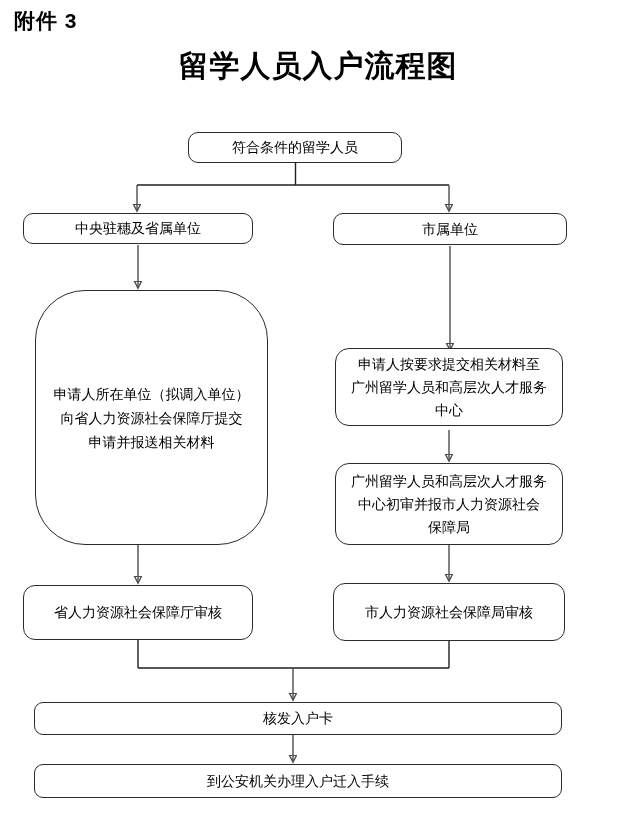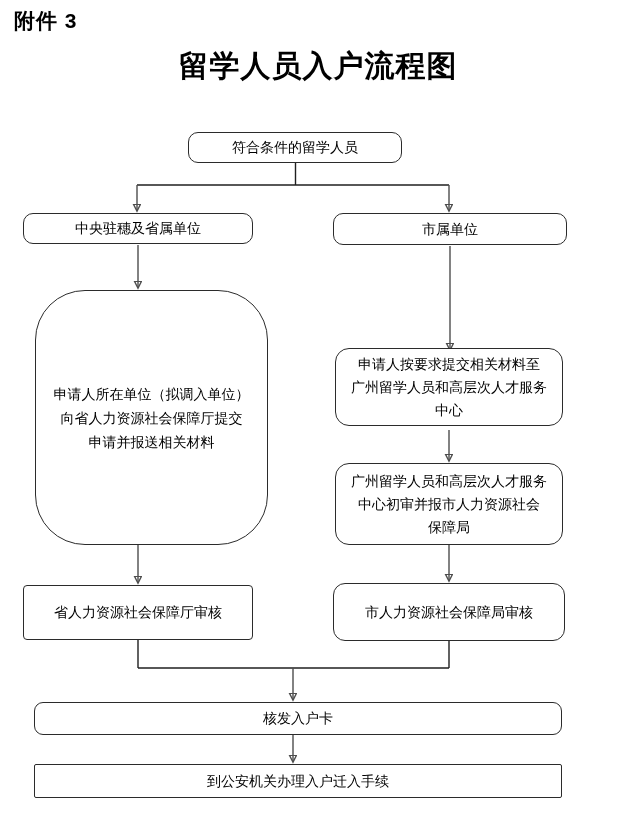--- a/index.html
+++ b/index.html
@@ -37,24 +37,24 @@
     font-size: 14px; line-height: 23px;
     white-space: pre-line;
     z-index: 2;
   }
   .n-eligible     { left: 188px; top: 132px; width: 214px; height: 31px; }
   .n-central      { left: 23px;  top: 213px; width: 230px; height: 31px; }
   .n-municipal    { left: 333px; top: 213px; width: 234px; height: 32px; }
   .n-prov-apply   { left: 22px;  top: 290px; width: 233px; height: 255px; border-radius: 50px; line-height: 24px; margin-left: 13px; }
   .n-muni-submit  { left: 335px; top: 348px; width: 228px; height: 78px; border-radius: 14px; }
   .n-muni-initial { left: 335px; top: 463px; width: 228px; height: 82px; border-radius: 14px; }
-  .n-prov-review  { left: 23px;  top: 585px; width: 230px; height: 55px; border-radius: 4px; }
+  .n-prov-review  { left: 23px;  top: 585px; width: 230px; height: 55px; border-radius: 12px; }
   .n-muni-review  { left: 333px; top: 583px; width: 232px; height: 58px; border-radius: 12px; }
   .n-issue-card   { left: 34px;  top: 702px; width: 528px; height: 33px; border-radius: 9px; justify-content: center; }
-  .n-police       { left: 34px;  top: 764px; width: 528px; height: 34px; border-radius: 2px; }
+  .n-police       { left: 34px;  top: 764px; width: 528px; height: 34px; border-radius: 9px; }
 </style>
 </head>
 <body>
 
 <div class="attachment">附件 3</div>
 
 <div class="title">留学人员入户流程图</div>
 
 <div class="chart">
 

